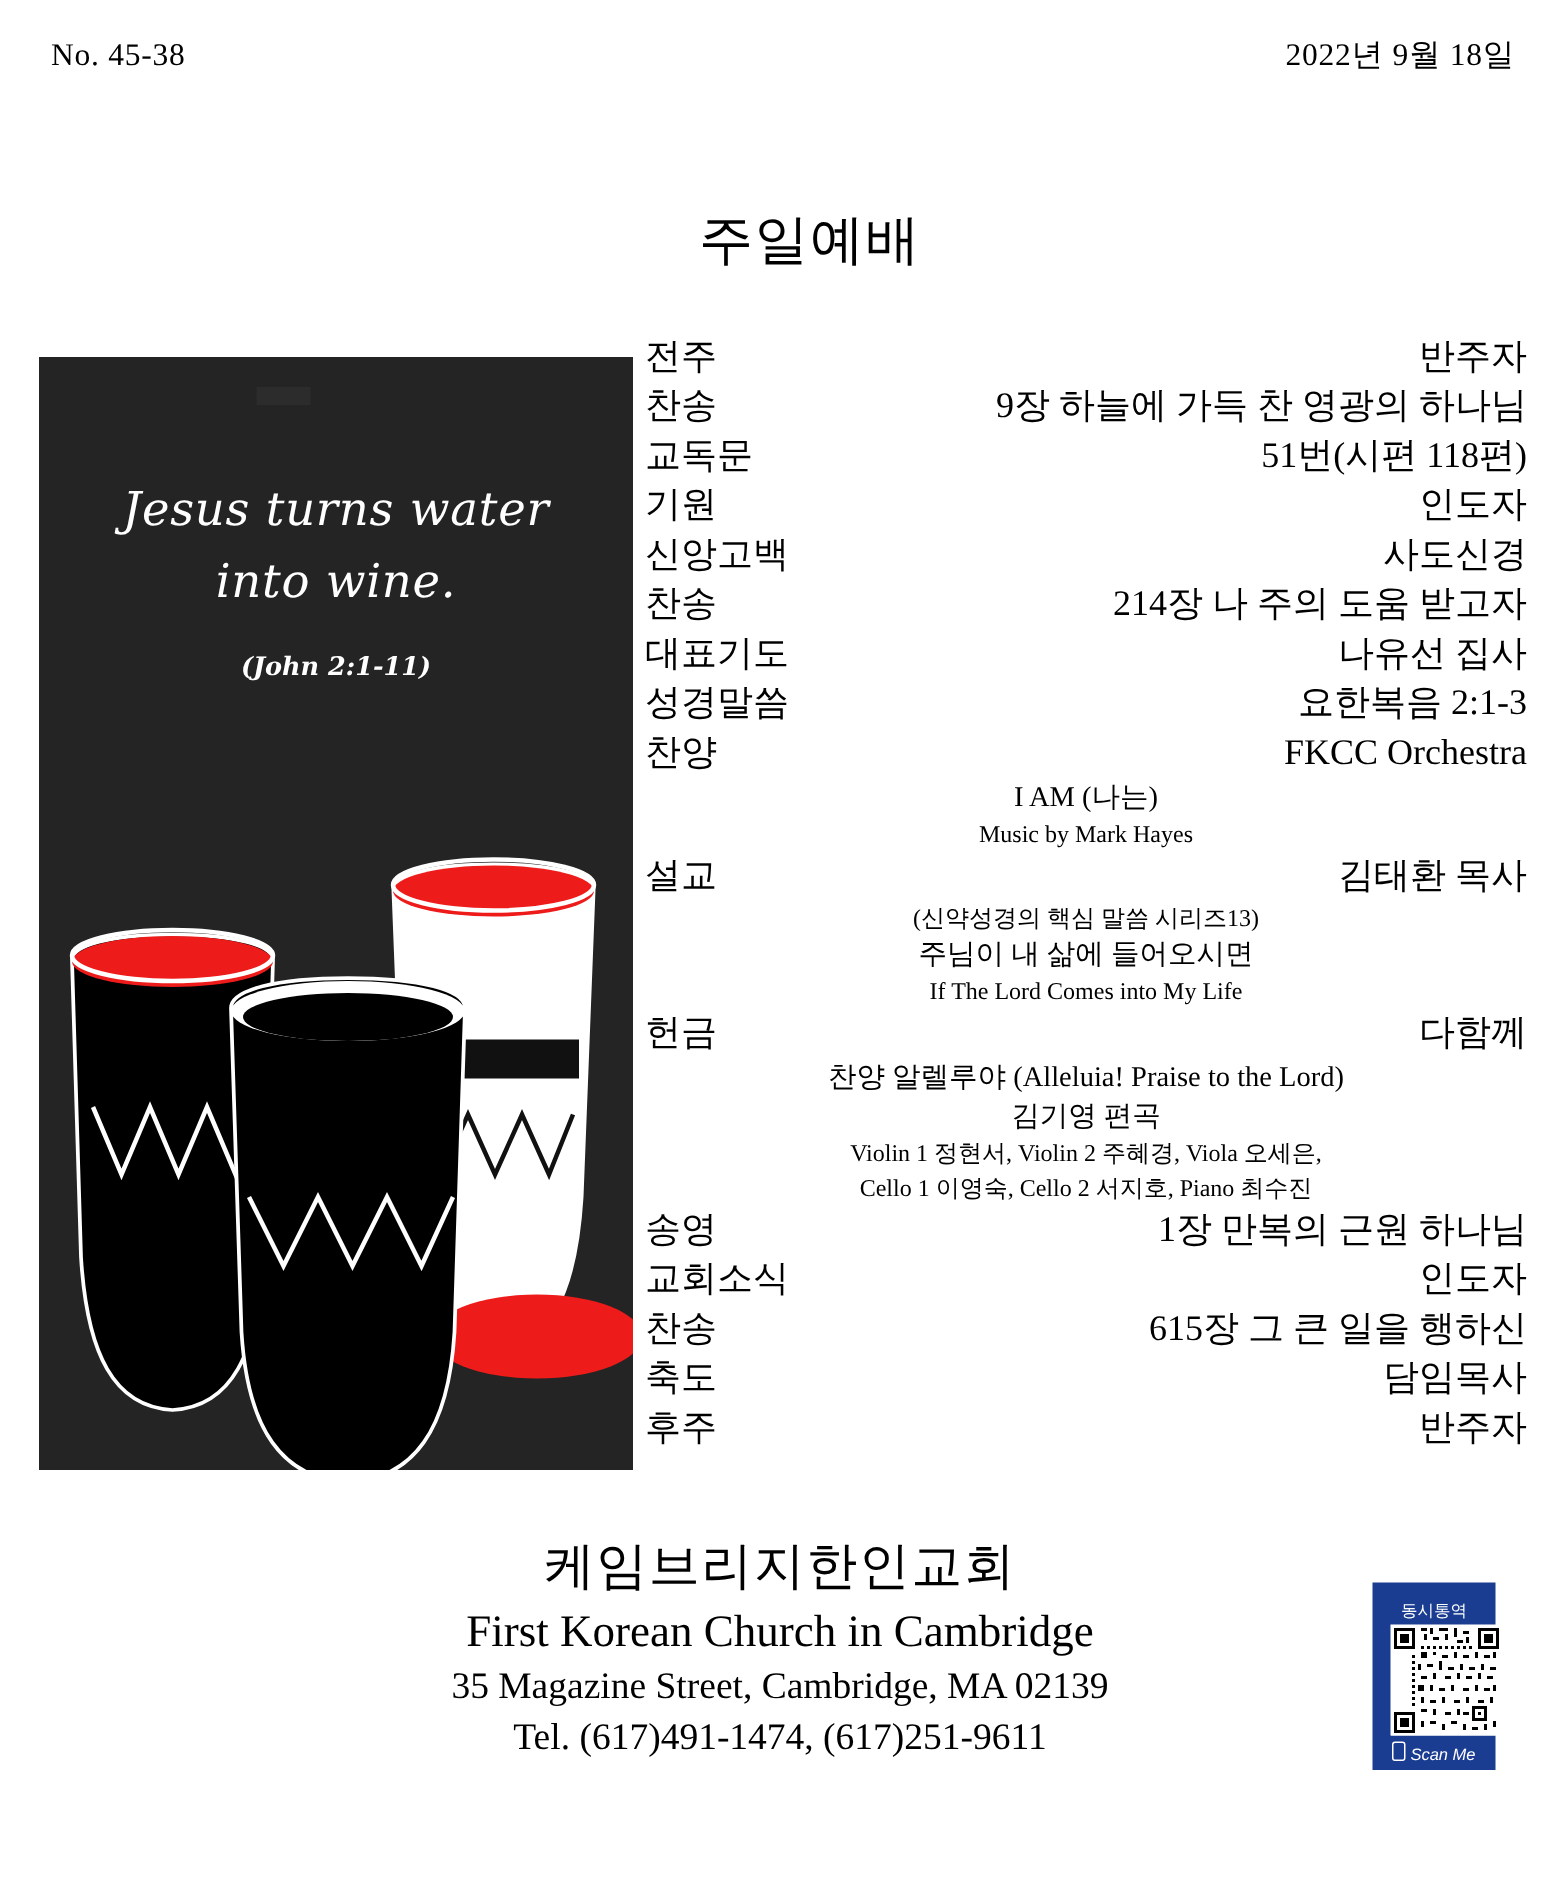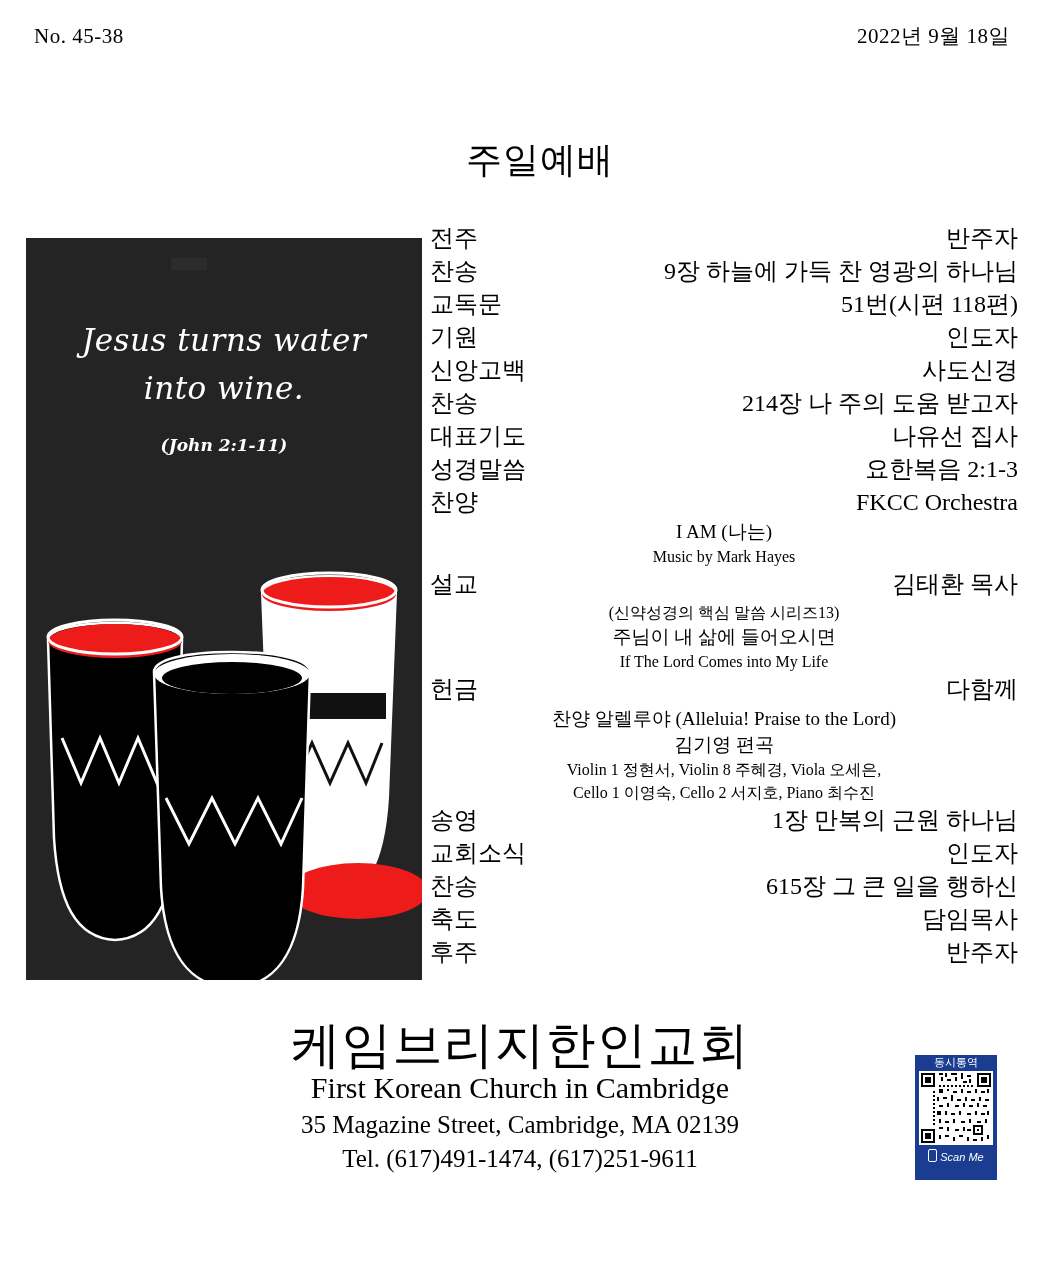--- a/index.html
+++ b/index.html
@@ -109,21 +109,21 @@
 
   
   .footer {
     position: absolute;
     left: 0;
     top: 1022px;
     width: 1040px;
     text-align: center;
   }
   .church-kr {
-    font-size: 50px;
+    font-size: 34px;
     letter-spacing: 1px;
     line-height: 46px;
   }
   .church-en {
     font-size: 30px;
     line-height: 40px;
   }
   .church-addr {
     font-size: 25px;
     line-height: 34px;
@@ -134,21 +134,21 @@
   }
 
   
   .qr-box {
     position: absolute;
     left: 915px;
     top: 1055px;
     width: 82px;
     height: 125px;
     background: #1a3c91;
-    padding: 0;
+    padding: 12px;
     box-sizing: border-box;
   }
   .qr-top {
     height: 15px;
     color: #ffffff;
     font-size: 11px;
     text-align: center;
     line-height: 15px;
     font-family: "Liberation Sans", sans-serif;
   }
@@ -284,21 +284,21 @@
   <div class="subline sm">(신약성경의 핵심 말씀 시리즈13)</div>
   <div class="subline k">주님이 내 삶에 들어오시면</div>
   <div class="subline sm">If The Lord Comes into My Life</div>
 
   <div class="row">
     <span class="label">헌금</span>
     <span class="value">다함께</span>
   </div>
   <div class="subline k">찬양 알렐루야 (Alleluia! Praise to the Lord)</div>
   <div class="subline k">김기영 편곡</div>
-  <div class="subline sm">Violin 1 정현서, Violin 8 주혜경, Viola 오세은,</div>
+  <div class="subline sm">Violin 1 정현서, Violin 2 주혜경, Viola 오세은,</div>
   <div class="subline sm">Cello 1 이영숙, Cello 2 서지호, Piano 최수진</div>
 
   <div class="row">
     <span class="label">송영</span>
     <span class="value">1장 만복의 근원 하나님</span>
   </div>
 
   <div class="row">
     <span class="label">교회소식</span>
     <span class="value">인도자</span>

